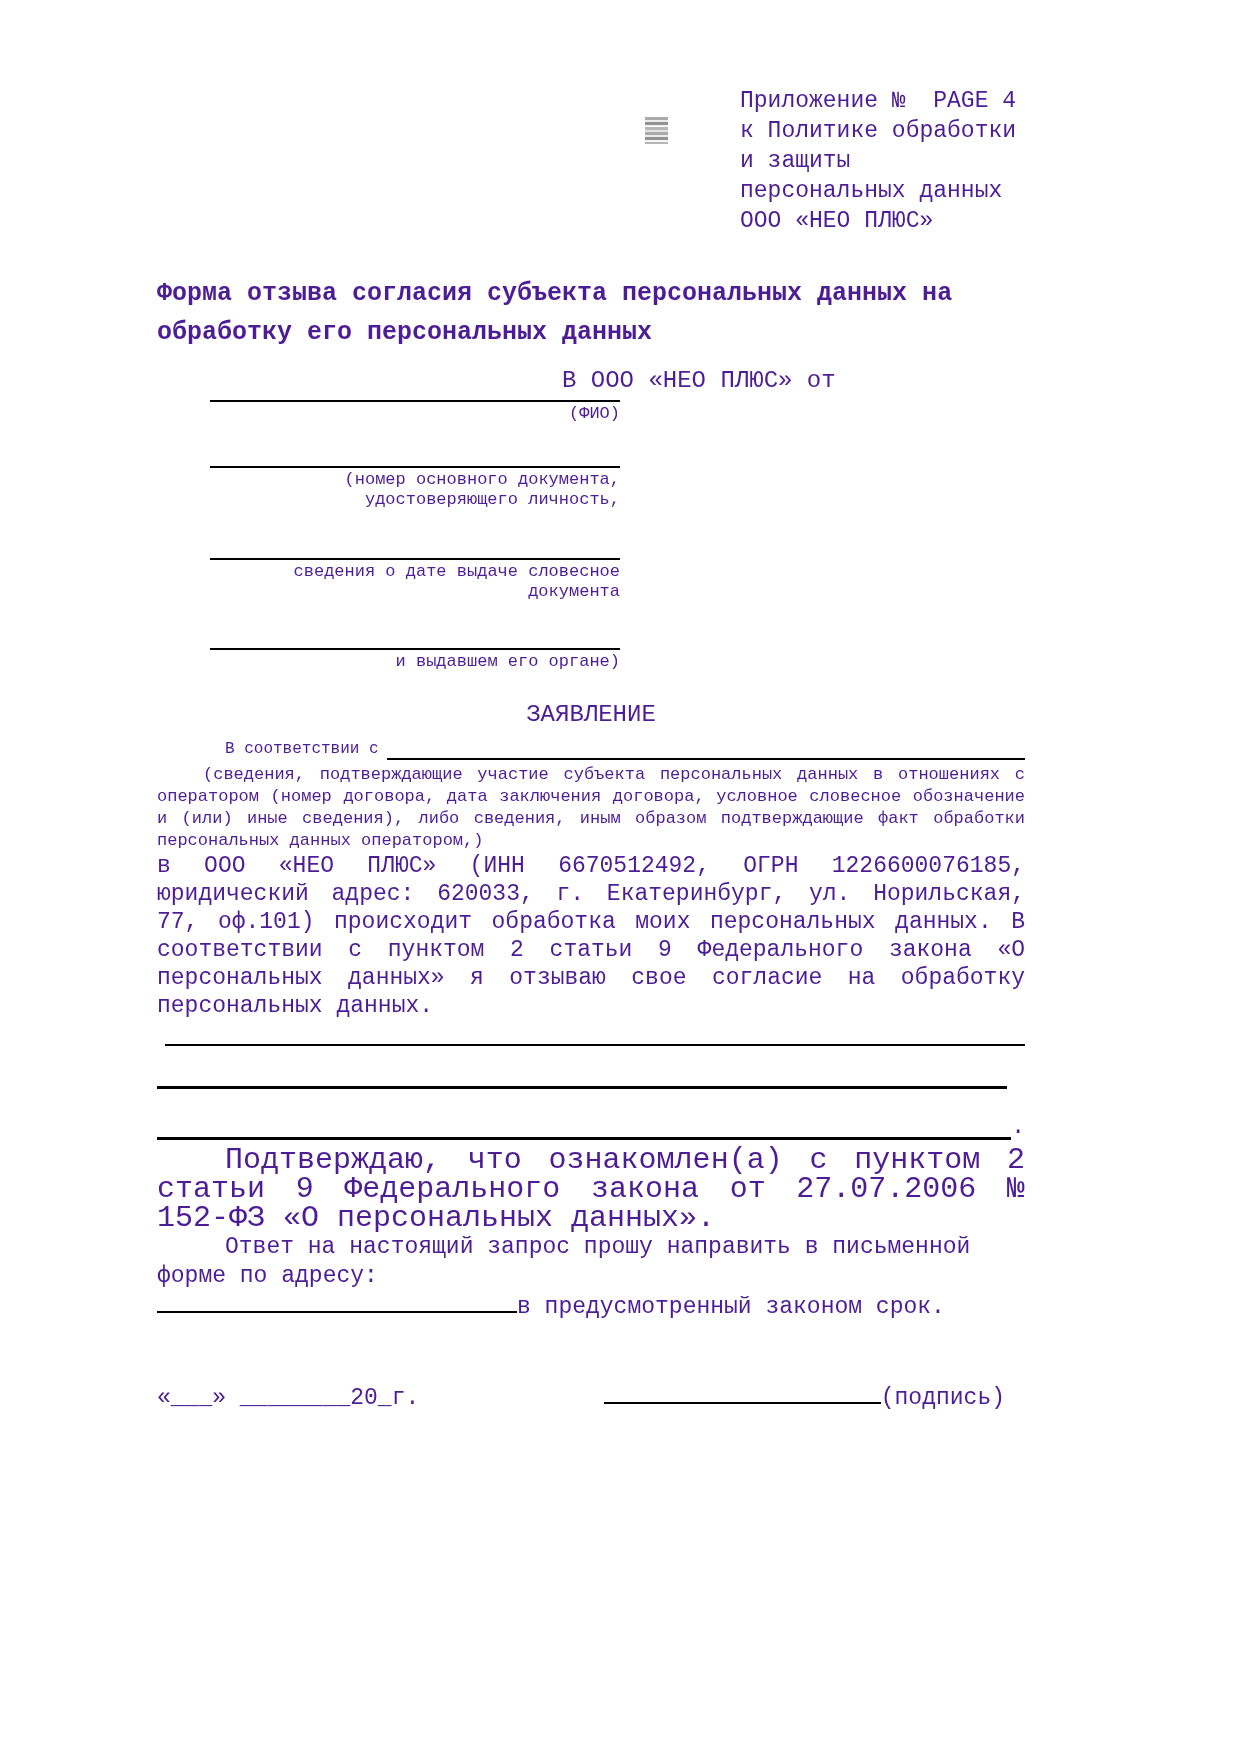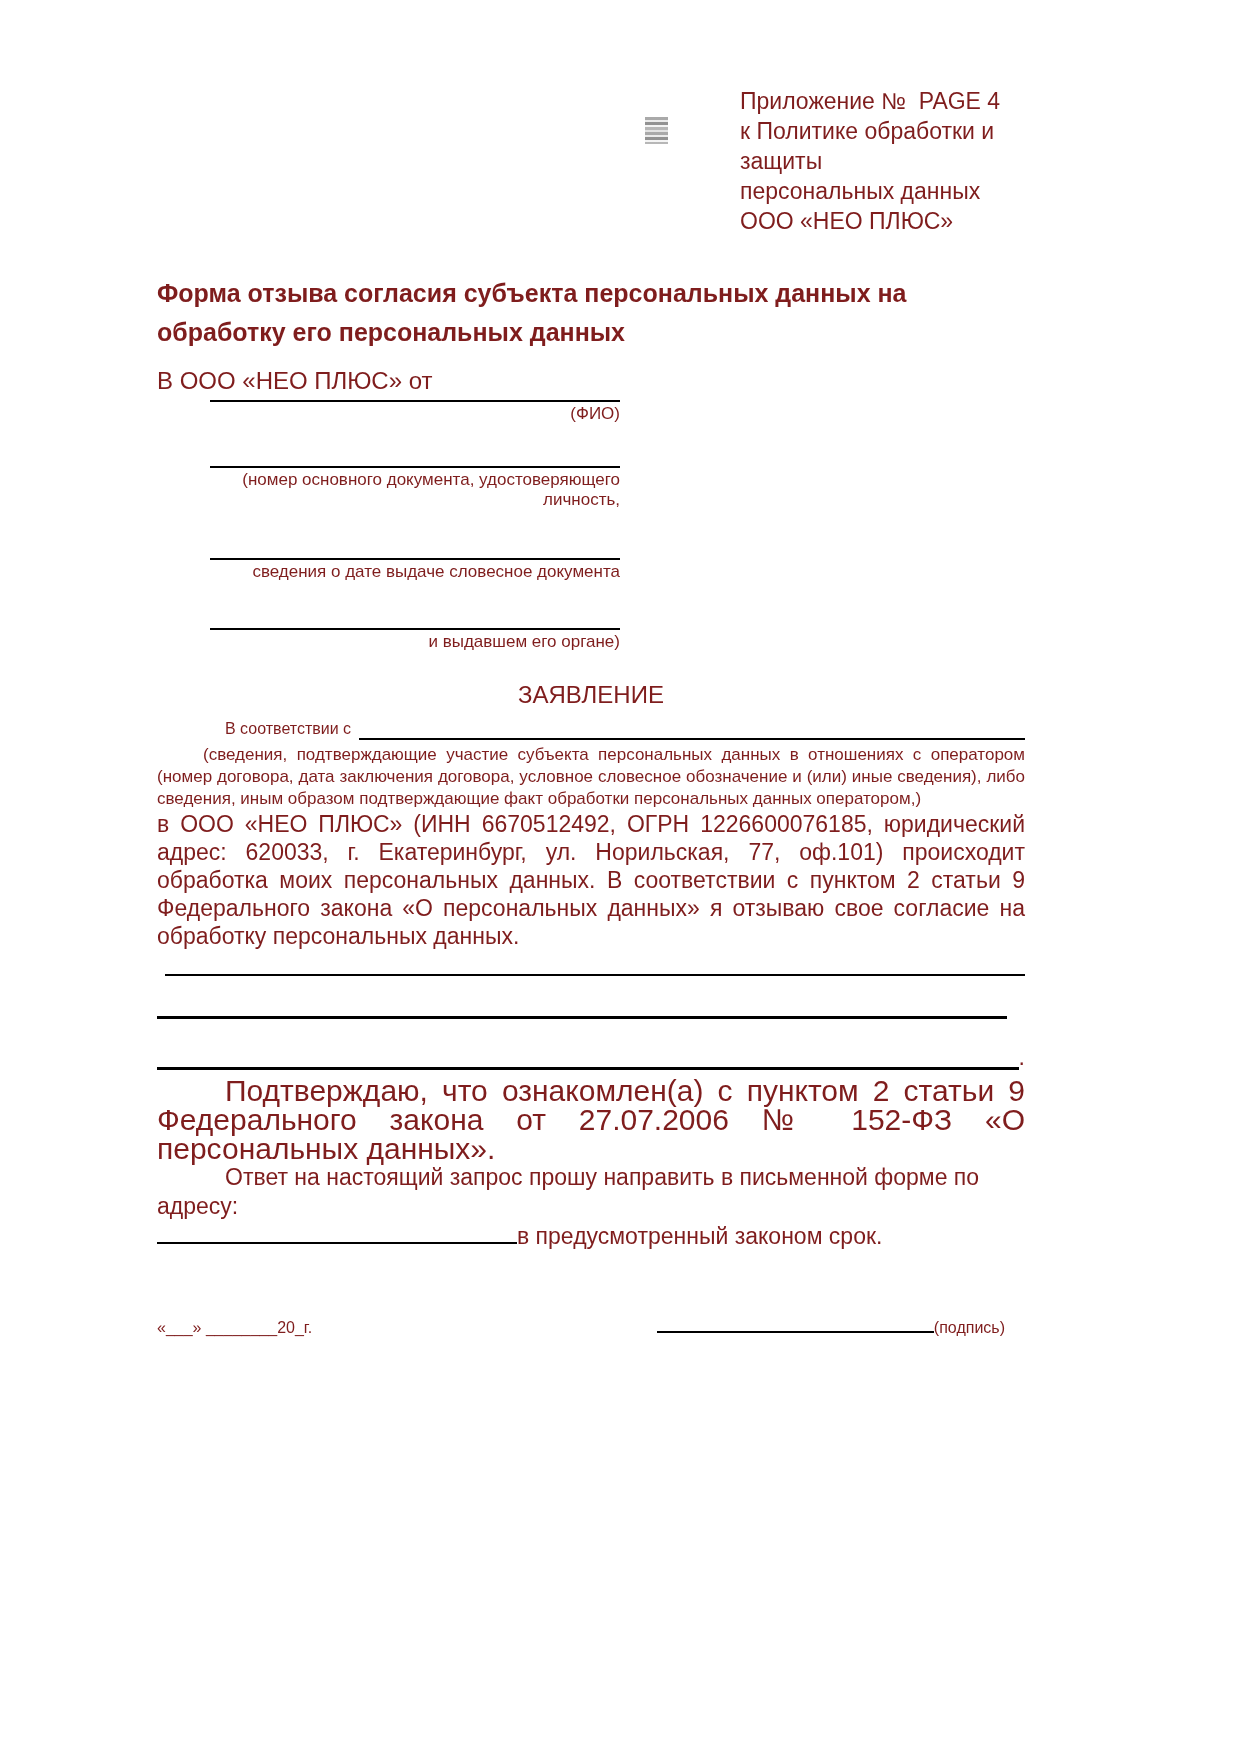--- a/index.html
+++ b/index.html
@@ -1,39 +1,39 @@
 <!DOCTYPE html>
 <html><head>
 <meta charset="utf-8">
 <style>
   * { margin:0; padding:0; box-sizing:border-box; }
   html,body { background:#ffffff; }
   .page {
     position:relative;
     width:1242px; height:1755px;
     background:#ffffff;
-    color:#7f1d1d;
-    font-family:Liberation Sans, sans-serif;
+    color:#4c1d95;
+    font-family:Liberation Mono, monospace;
     overflow:hidden;
   }
   .content { padding-left:157px; width:1025px; }
 
   
   .ref-block { margin-top:86px; margin-left:583px; font-size:23px; line-height:30px; }
 
   
   .artifact {
     position:absolute; left:645px; top:117px; width:23px; height:27px;
     background:repeating-linear-gradient(180deg,#9a9a9a 0 3px,#e8e8e8 3px 5px,#7f7f7f 5px 8px,#f2f2f2 8px 10px,#aaaaaa 10px 13px,#dddddd 13px 15px);
     opacity:.85;
   }
 
   .title { margin-top:38px; font-size:25px; font-weight:bold; line-height:39px; width:868px; }
 
-  .to-line { margin-top:14px; font-size:24px; line-height:30px; }
+  .to-line { margin-top:14px; margin-left:405px; font-size:24px; line-height:30px; }
 
   .blank-field { width:410px; margin-left:53px; }
   .blank-field .rule { height:24px; border-bottom:2px solid #000; }
   .blank-field .cap { font-size:17px; line-height:20px; text-align:right; margin-top:2px; }
   .bf1 .rule { height:6px; }
   .bf2 { margin-top:20px; }
   .bf3 { margin-top:26px; }
   .bf4 { margin-top:24px; }
 
   .heading { margin-top:28px; width:868px; text-align:center; font-size:24px; line-height:30px; }
@@ -52,21 +52,21 @@
   .rule1 { margin-top:40px; width:850px; border-bottom:3px solid #000; }
   .rule2-row { margin-top:25px; display:flex; align-items:flex-end; font-size:23px; line-height:26px; }
   .rule2-row .long { width:928px; border-bottom:3px solid #000; height:24px; }
 
   .ack { margin-top:6px; width:868px; font-size:30px; line-height:29px; text-align:justify; text-indent:68px; }
   .resp { width:868px; font-size:23px; line-height:29px; text-indent:68px; }
   .addr-row { width:868px; font-size:23px; line-height:30px; }
   .blank-inline { display:inline-block; border-bottom:2px solid #000; height:22px; vertical-align:baseline; }
   .addr-blank { width:360px; }
 
-  .footer-row { margin-top:60px; width:868px; display:flex; justify-content:space-between; align-items:baseline; font-size:16px; line-height:30px; padding-right:20px; }
+  .footer-row { margin-top:60px; width:868px; display:flex; justify-content:space-between; align-items:baseline; font-size:23px; line-height:30px; padding-right:20px; }
   .sig-group { white-space:nowrap; }
   .sig-blank { width:277px; }
 </style>
 </head>
 <body>
 
 <div class="page">
 
   <div class="artifact"></div>
 

